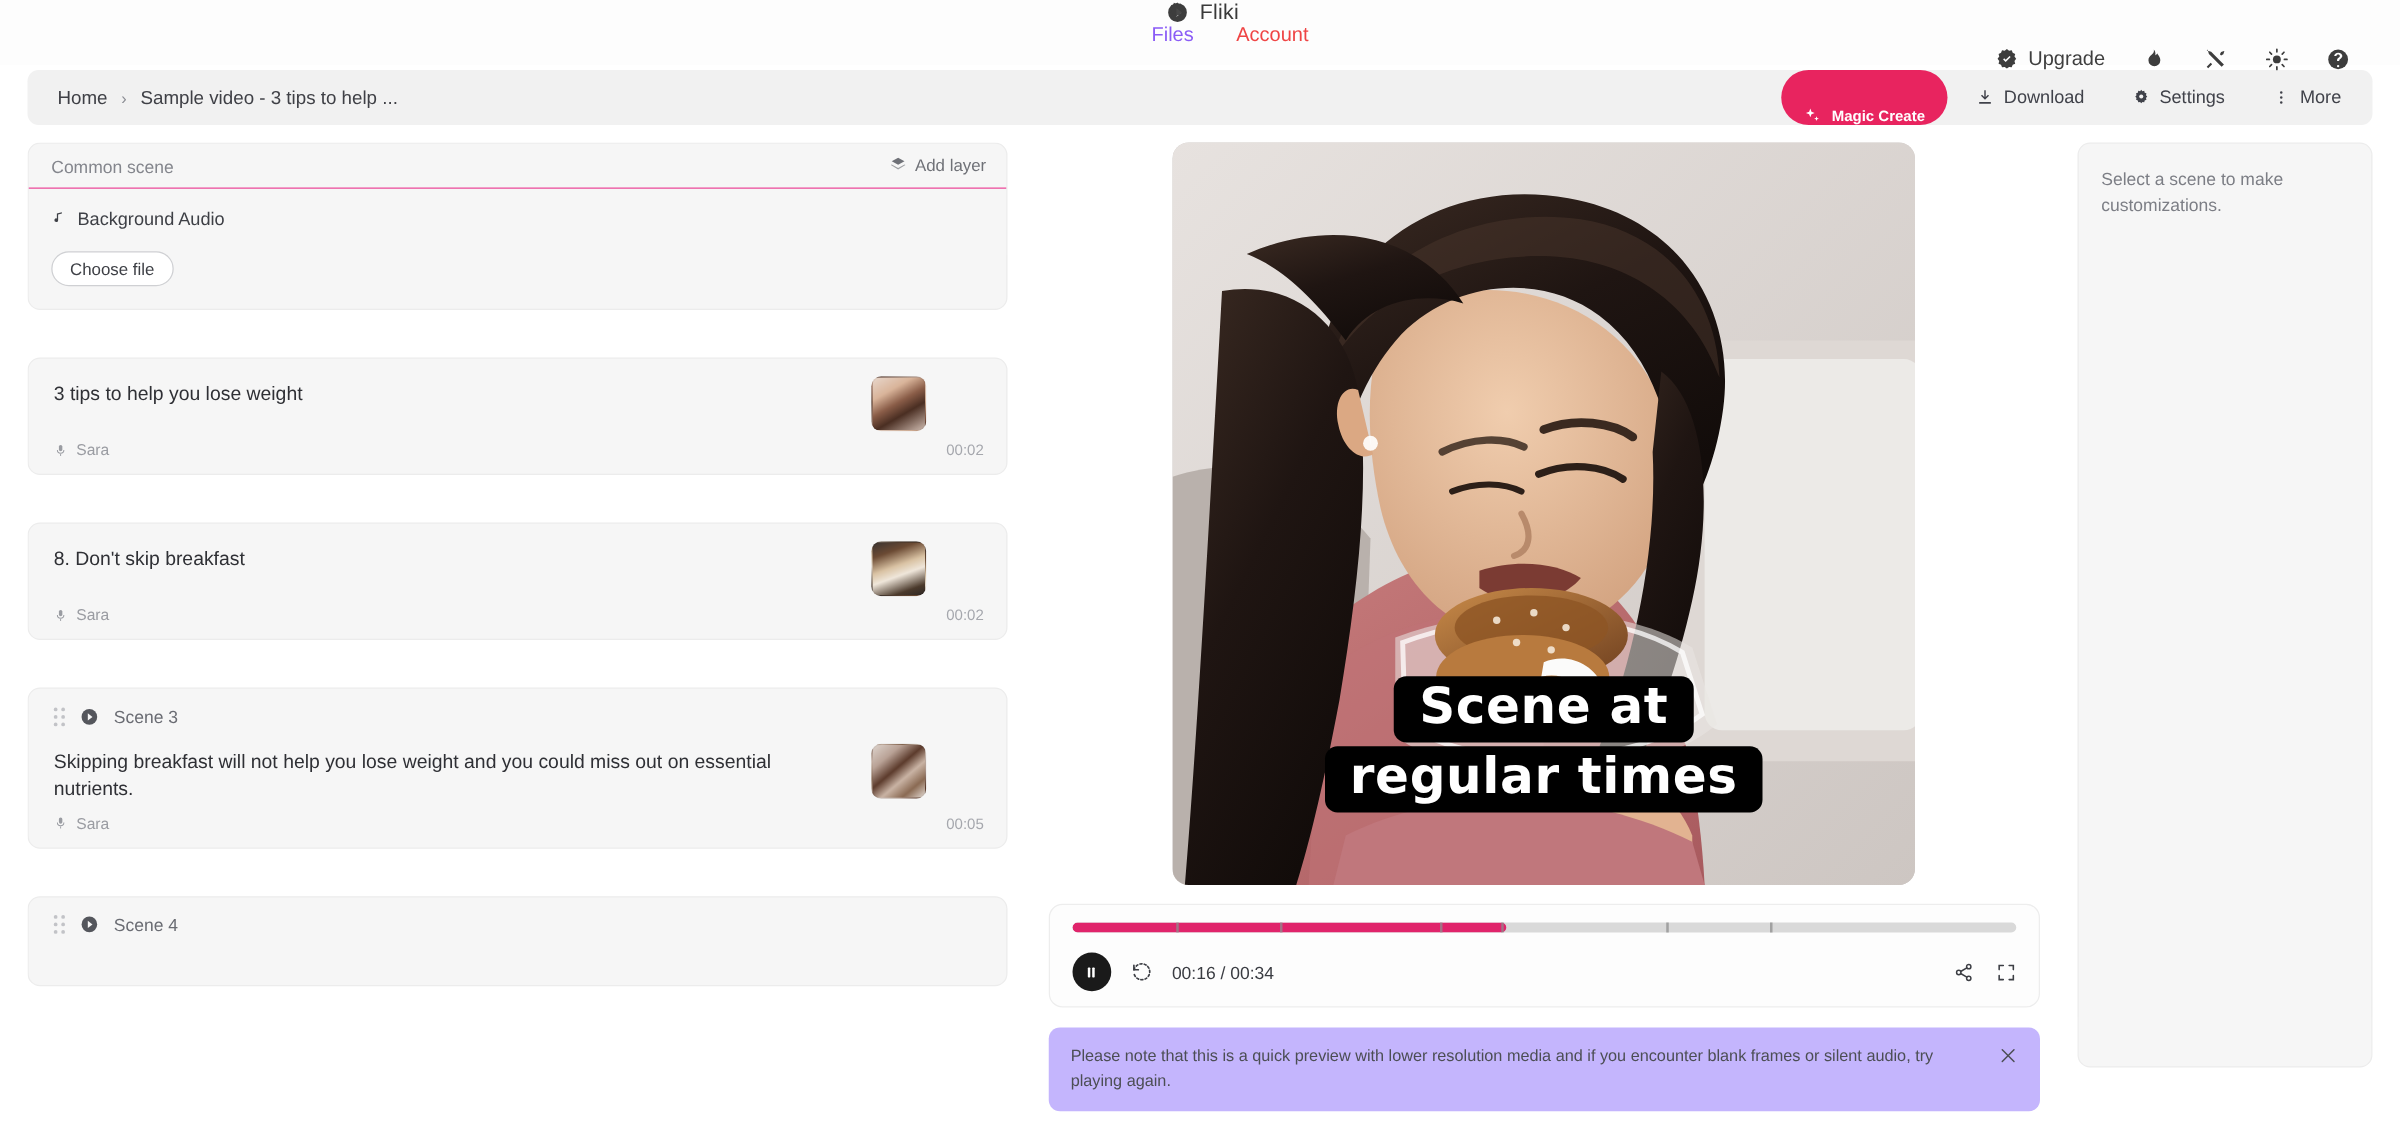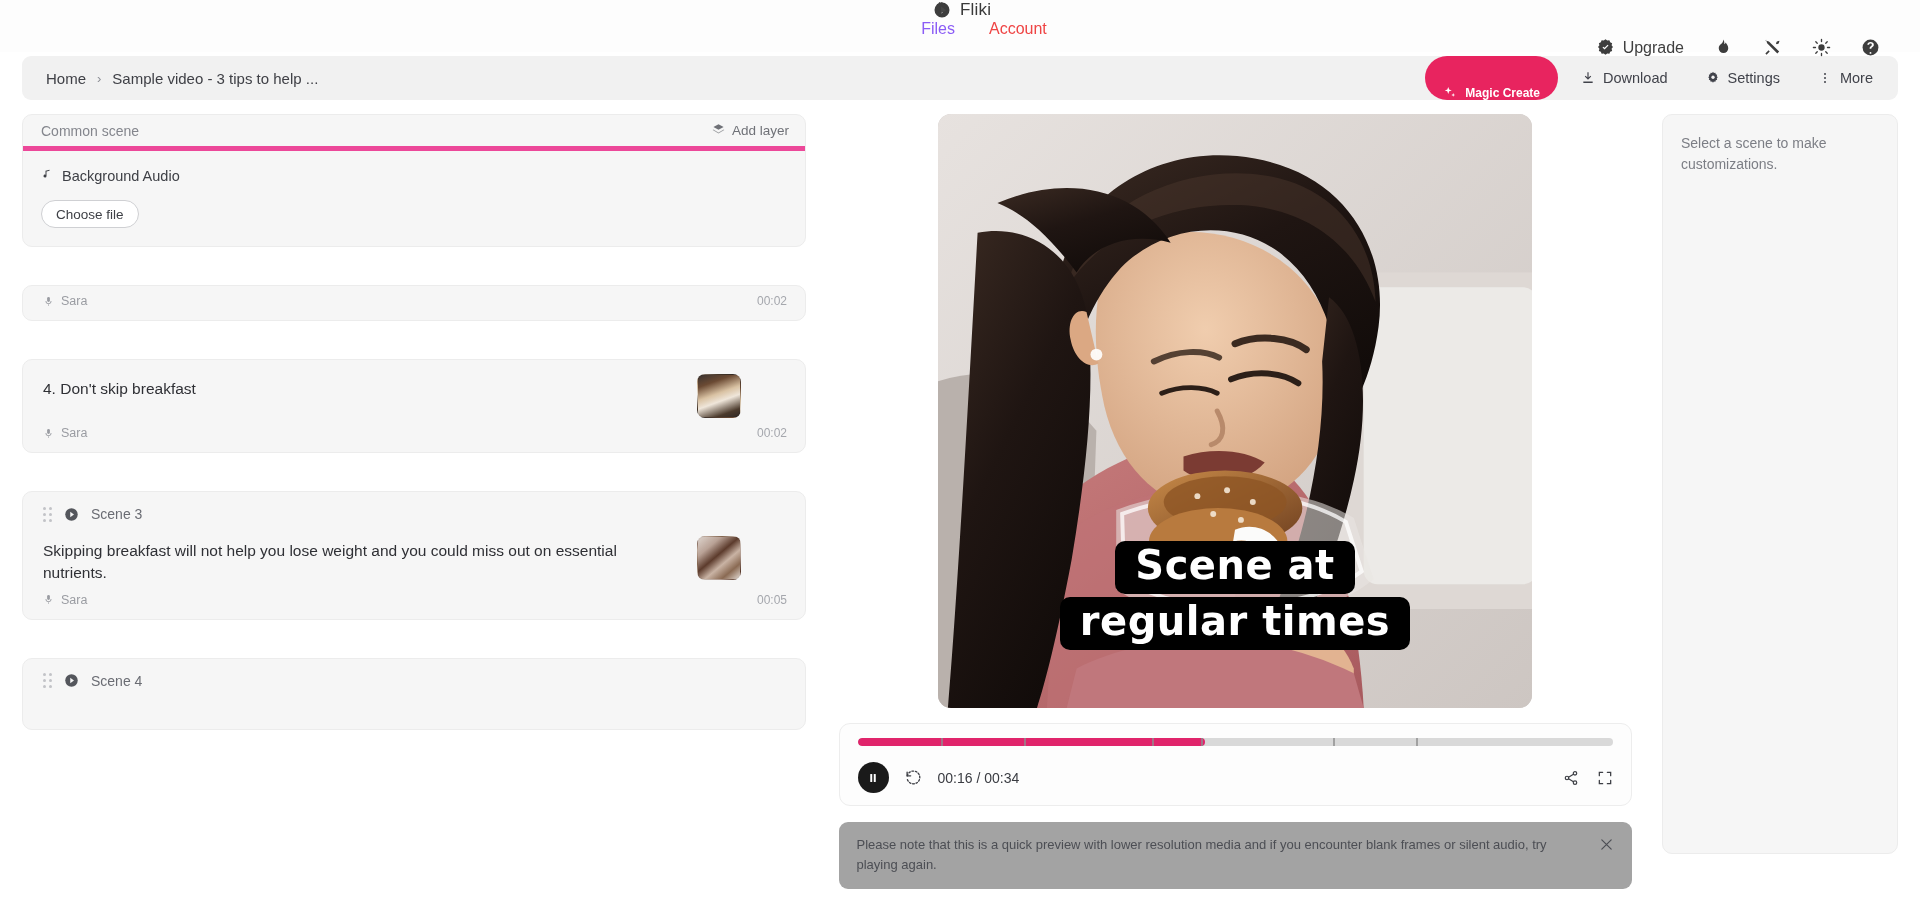--- a/index.html
+++ b/index.html
@@ -75,21 +75,21 @@
   .card {
     background: #f6f6f6;
     border: 1px solid #ececec;
     border-radius: 10px;
   }
   .common-scene { margin-bottom: 38px; }
   .cs-head {
     height: 36px;
     display: flex; align-items: center;
     padding: 0 16px 0 18px;
-    border-bottom: 5px solid #ec4899;
+    border-bottom: 1px solid #ec4899;
   }
   .cs-title { font-size: 14px; color: #84868d; }
   .addlayer {
     margin-left: auto; display: flex; align-items: center; gap: 7px;
     font-size: 13.5px; color: #6f7177; cursor: pointer;
   }
   .cs-body { padding: 16px 18px 18px 18px; }
   .bgaudio { display: flex; align-items: center; gap: 9px; font-size: 14.5px; color: #3e4046; }
   .choose-file {
     margin-top: 16px;
@@ -166,21 +166,21 @@
     display: flex; align-items: center; justify-content: center;
     cursor: pointer; border: none;
   }
   .replay-ico { width: 17px; height: 17px; display:block; color:#3d3f45; cursor:pointer; }
   .timecode { font-size: 14px; color: #3a3c42; }
   .ctrl-right { margin-left: auto; display: flex; align-items: center; gap: 18px; }
   .small-ico { width: 16px; height: 16px; display: block; color: #3d3f45; cursor: pointer; }
   .notice {
     margin-top: 16px;
     width: 793px;
-    background: #a3a3a3;
+    background: #c4b5fd;
     border-radius: 9px;
     padding: 13px 18px 14px 18px;
     display: flex; align-items: flex-start; gap: 16px;
   }
   .notice-text { font-size: 13px; color: #4c4e54; line-height: 1.55; flex: 1; }
   .notice-close { width: 15px; height: 15px; display:block; color:#4c4e54; cursor:pointer; margin-top:2px; }
 
   
   .right-col { width: 240px; padding-left: 4px; }
   .right-panel {
@@ -318,37 +318,41 @@
                 <path d="M9 17.3V5.4l8-1.8v2.1l-6 1.4v9.1a3 3 0 1 1-2-2.8V17.3z"></path>
               </svg>
           </span>
           <span>Background Audio</span>
         </div>
         <button class="choose-file">Choose file</button>
       </div>
     </div>
 
     <div class="card scene-card">
+      <div class="scene-body">
+        <div class="scene-text">3 tips to help you lose weight</div>
+        <div class="scene-thumb" style="background-image: linear-gradient(150deg,#e8d7cc 0%,#d9b49a 28%,#8a5d48 48%,#4a2e22 66%,#cdb9ae 100%);"></div>
+      </div>
       <div class="scene-foot">
         <span class="voice">
           <span class="mic-ico">
             <svg viewBox="0 0 24 24" fill="currentColor" width="11" height="11">
                 <rect x="9" y="2" width="6" height="11" rx="3"></rect>
                 <path d="M5.5 11a6.5 6.5 0 0 0 13 0h-1.7a4.8 4.8 0 0 1-9.6 0H5.5zM11.2 18h1.6v3.4h-1.6z"></path>
               </svg>
           </span>
           <span>Sara</span>
         </span>
         <span class="dur">00:02</span>
       </div>
     </div>
 
     <div class="card scene-card">
       <div class="scene-body">
-        <div class="scene-text">4. Don't skip breakfast</div>
+        <div class="scene-text">8. Don't skip breakfast</div>
         <div class="scene-thumb" style="background-image: linear-gradient(160deg,#3a3330 0%,#6b4a33 22%,#d9c2a3 45%,#efe6da 60%,#4b3a2c 85%,#2e2724 100%);"></div>
       </div>
       <div class="scene-foot">
         <span class="voice">
           <span class="mic-ico">
             <svg viewBox="0 0 24 24" fill="currentColor" width="11" height="11">
                 <rect x="9" y="2" width="6" height="11" rx="3"></rect>
                 <path d="M5.5 11a6.5 6.5 0 0 0 13 0h-1.7a4.8 4.8 0 0 1-9.6 0H5.5zM11.2 18h1.6v3.4h-1.6z"></path>
               </svg>
           </span>

